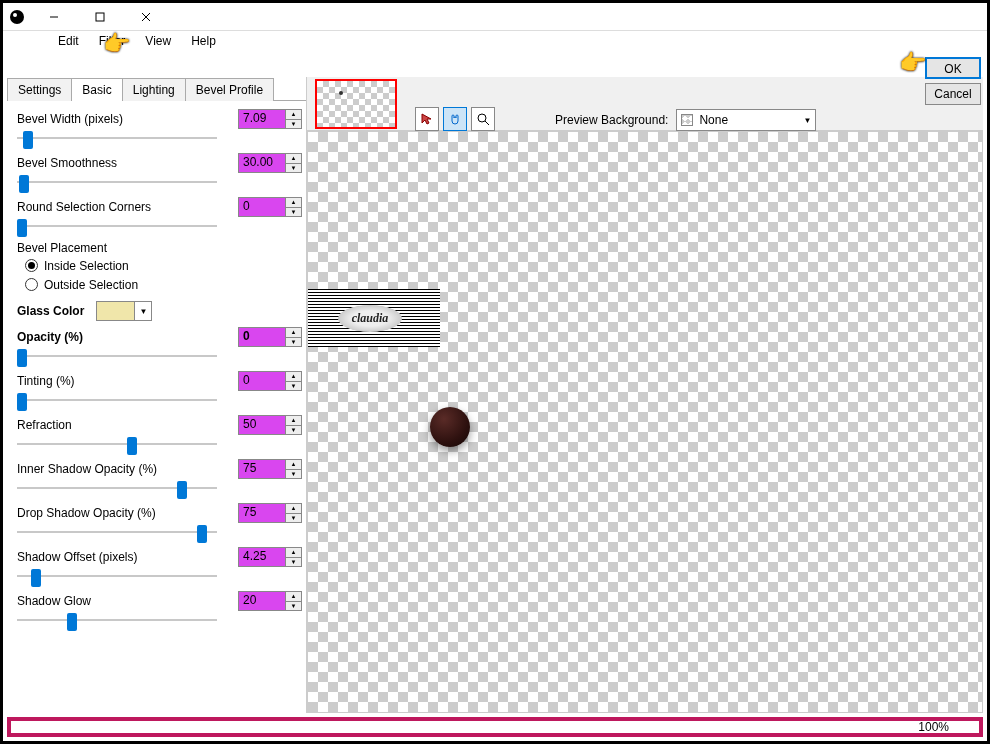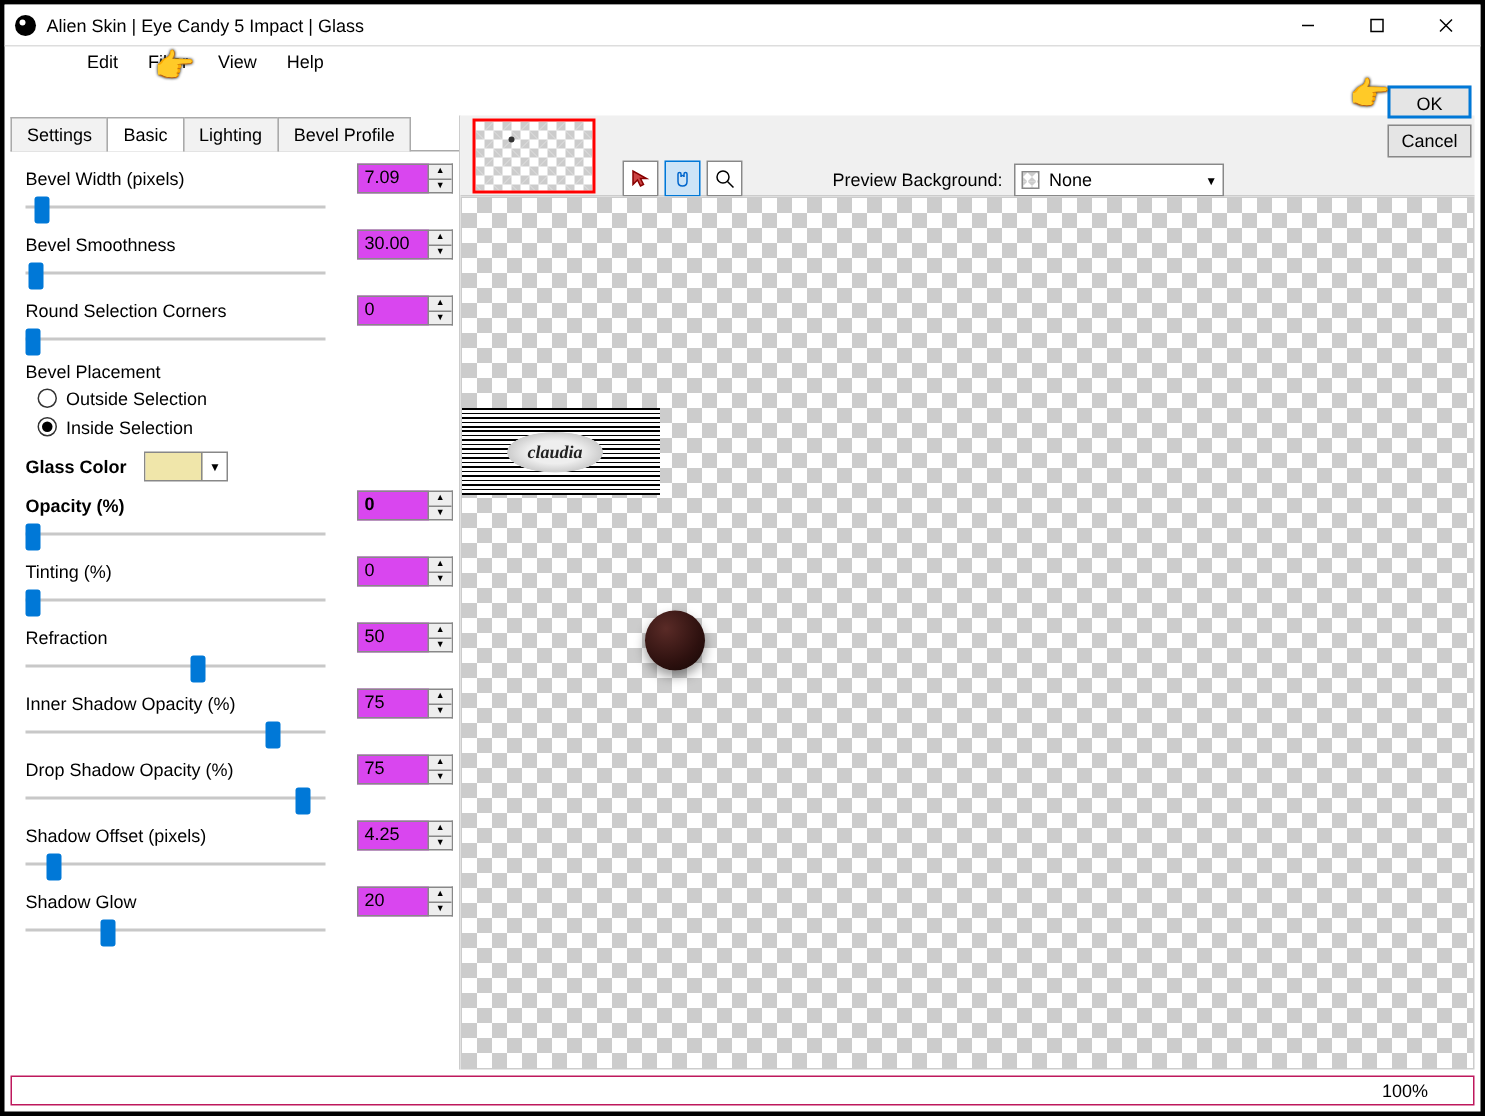--- a/index.html
+++ b/index.html
@@ -84,39 +84,38 @@
       linear-gradient(45deg,transparent 75%,#ccc 75%),
       linear-gradient(-45deg,transparent 75%,#ccc 75%);
     background-size:20px 20px; background-position:0 0,0 10px,10px -10px,-10px 0; background-color:#fff;
     border:1px solid #ccc; overflow:hidden;}
   .ball { position:absolute; left:122px; top:275px; width:40px;height:40px;border-radius:50%;
     background: radial-gradient(circle at 35% 30%, #5a2b27 0%, #2e110f 60%, #120604 100%);
     box-shadow: 0 4px 8px rgba(0,0,0,.4); }
 
   .watermark { position:absolute; left:-8px; top:140px; width:140px; }
   .watermark .stripes{ width:140px;height:58px; background:repeating-linear-gradient(#000 0 1px,#fff 1px 3px);
-     display:flex;align-items:center;justify-content:center; }
+     display:flex;align-items:center;justify-content:center;margin-top:17px; }
   .watermark .ovaltxt{font-family:serif;font-style:italic;font-weight:bold;color:#222;background:radial-gradient(ellipse,#eee 40%,#ccc 70%,transparent 72%); padding:6px 14px;border-radius:50%;}
 
-  .statusbar { position:absolute;left:4px;right:4px;bottom:4px;height:20px;border:1px solid #be185d;background:#fff;display:flex;justify-content:flex-end;align-items:center;padding:0 30px;}
+  .statusbar { position:absolute;left:4px;right:4px;bottom:4px;height:20px;border:4px solid #be185d;background:#fff;display:flex;justify-content:flex-end;align-items:center;padding:0 30px;}
   
   
   .handpointer{font-size:22px;filter: drop-shadow(0 0 1px #000);}
 </style>
 </head>
 <body>
 
 <div class="titlebar">
   <span class="icon">
     <svg viewBox="0 0 16 16" width="16" height="16">
         <circle cx="8" cy="8" r="7" fill="#000"></circle>
         <circle cx="6" cy="6" r="2" fill="#fff"></circle>
       </svg>
   </span>
-  <span class="title">Alien Skin | Eye Candy 5 Impact | Glass</span>
   <div class="winbtns">
     <div class="winbtn">
         <svg width="10" height="10">
           <line x1="1" y1="5" x2="9" y2="5" stroke="#000"></line>
         </svg>
       </div>
     <div class="winbtn">
         <svg width="10" height="10">
           <rect x="1" y="1" width="8" height="8" fill="none" stroke="#000"></rect>
         </svg>
@@ -191,26 +190,26 @@
     </div>
     <div class="slider-wrap">
         <div class="slider">
           <div class="track"></div>
           <div class="thumb" id="th-roundCorners" style="left: 0px;"></div>
         </div>
       </div>
 
     <div class="group-title">Bevel Placement</div>
     <div class="row">
+        <span class="radio checked"></span>
+        <span class="lbl">Inside Selection</span>
+      </div>
+    <div class="row">
         <span class="radio"></span>
         <span class="lbl">Outside Selection</span>
-      </div>
-    <div class="row">
-        <span class="radio checked"></span>
-        <span class="lbl">Inside Selection</span>
       </div>
 
     <div class="row" style="margin-top:8px;font-weight:bold;">
         <span class="lbl">Glass Color</span>
       <span style="width:12px"></span>
       <span class="colorbtn">
           <span class="swatch"></span>
           <span class="dd">▼</span>
         </span>
     </div>

